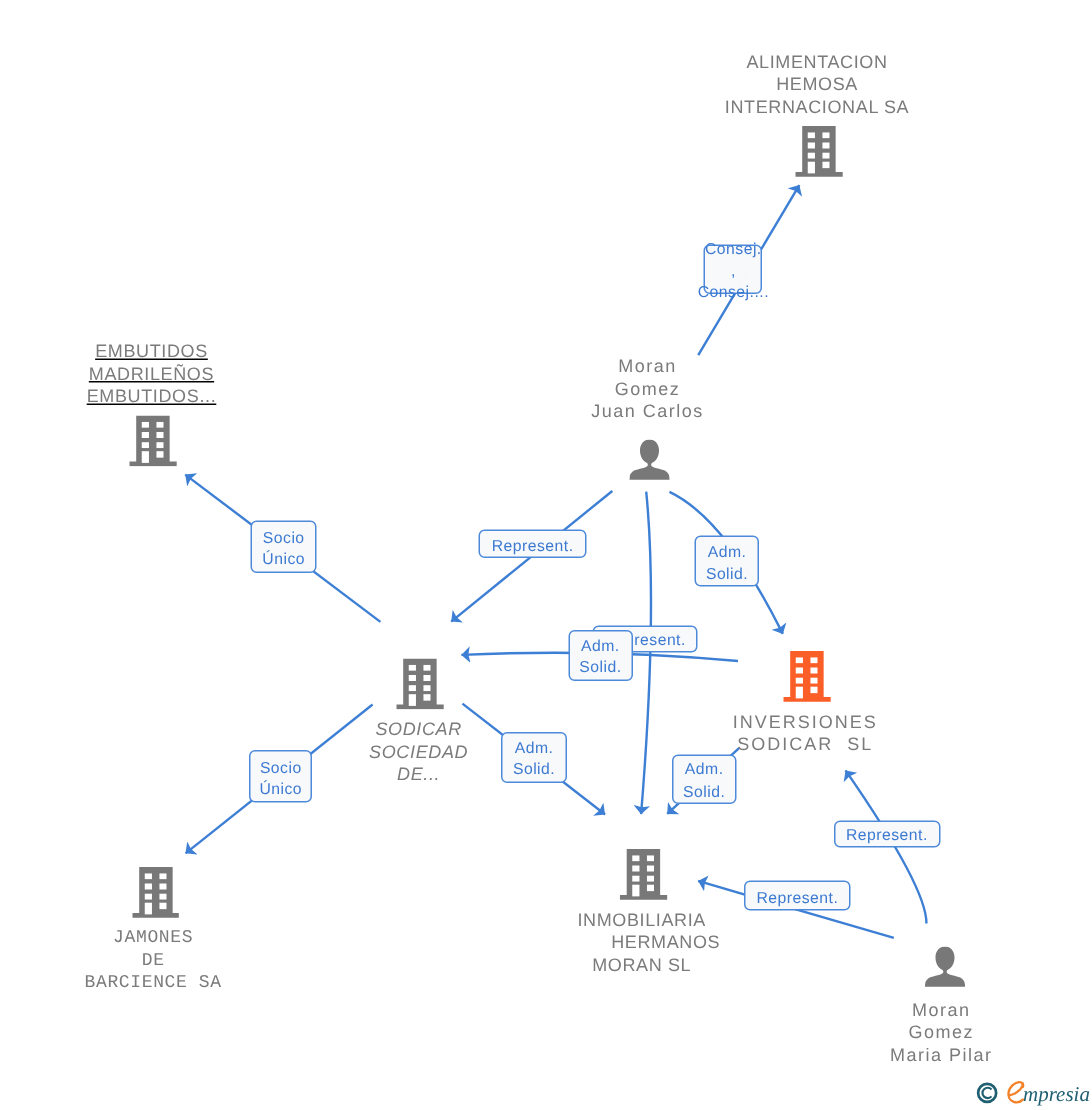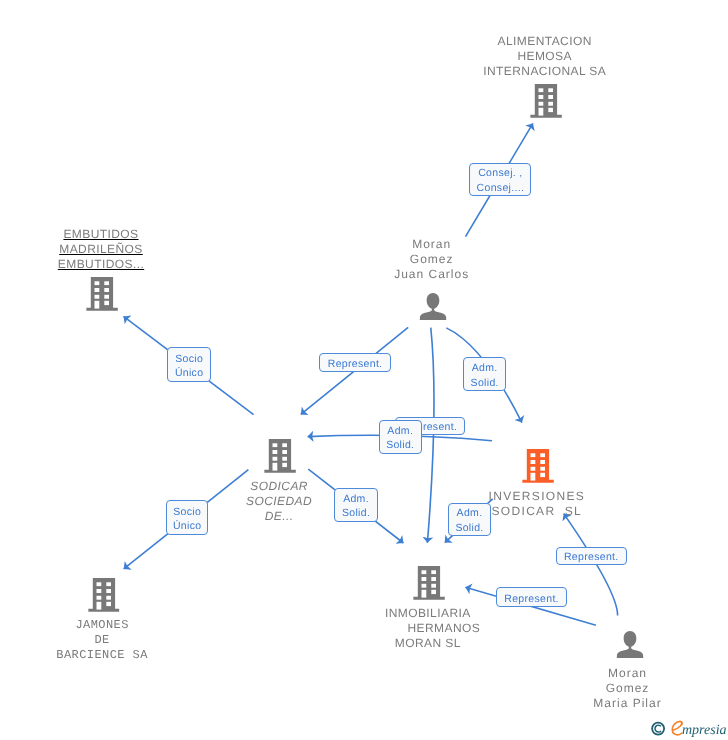--- a/index.html
+++ b/index.html
@@ -107,21 +107,21 @@
             <rect x="8.3" y="23.8" width="4.8" height="7.8" fill="#ffffff"></rect>
             <rect x="18.1" y="23.8" width="4.7" height="4.3" fill="#ffffff"></rect>
           </svg>
         </div>
         <div style="position: absolute; left: 50%; transform: translateX(-50%); top: 464.9px;">
           <div class="ntext" style="color: rgb(123, 123, 123);">SODICAR</div>
           <div class="ntext" style="color: rgb(123, 123, 123);">SOCIEDAD</div>
           <div class="ntext" style="color: rgb(123, 123, 123);">DE...</div>
         </div>
       </div>
-      <div class="node" style="left: 536.3px; top: 16px; width: 1px; height: 1px; transform: none;">
+      <div class="node" style="left: 536.3px; top: 1px; width: 1px; height: 1px; transform: none;">
         <div style="position: absolute; left: 1.7px; transform: translateX(-50%); top: 433.1px;">
           <svg width="31.6" height="33.8" viewBox="0 0 31.6 33.8" preserveAspectRatio="none" class="nicon">
             <path fill="#fc5e28" d="M4.6 0 H26.9 V30.7 H4.6 Z M0 30.7 H31.6 V33.8 H0 Z"></path>
             <rect x="8.3" y="4.3" width="4.8" height="3.8" fill="#ffffff"></rect>
             <rect x="18.1" y="4.3" width="4.7" height="3.8" fill="#ffffff"></rect>
             <rect x="8.3" y="11" width="4.8" height="4" fill="#ffffff"></rect>
             <rect x="18.1" y="11" width="4.7" height="4" fill="#ffffff"></rect>
             <rect x="8.3" y="17.8" width="4.8" height="3.9" fill="#ffffff"></rect>
             <rect x="18.1" y="17.8" width="4.7" height="3.9" fill="#ffffff"></rect>
             <rect x="8.3" y="23.8" width="4.8" height="7.8" fill="#ffffff"></rect>
@@ -180,21 +180,21 @@
           </svg>
         </div>
         <div style="position: absolute; left: 50%; transform: translateX(-50%); top: 665.8px;">
           <div class="ntext name" style="color: rgb(123, 123, 123);">Moran</div>
           <div class="ntext name" style="color: rgb(123, 123, 123);">Gomez</div>
           <div class="ntext name" style="color: rgb(123, 123, 123);">Maria Pilar</div>
         </div>
       </div>
     </div>
   <div id="labellayer">
-      <div class="elabel" style="left: 469.4px; top: 162.6px; width: 62px; height: 33.5px;">
+      <div class="elabel" style="left: 469.4px; top: 162.6px; width: 39px; height: 33.5px;">
         <div>Consej. ,</div>
         <div>Consej....</div>
       </div>
       <div class="elabel" style="left: 319.4px; top: 352.9px; width: 71.4px; height: 19.1px;">
         <div>Represent.</div>
       </div>
       <div class="elabel" style="left: 463.2px; top: 357.2px; width: 43px; height: 34.2px;">
         <div>Adm.</div>
         <div>Solid.</div>
       </div>

